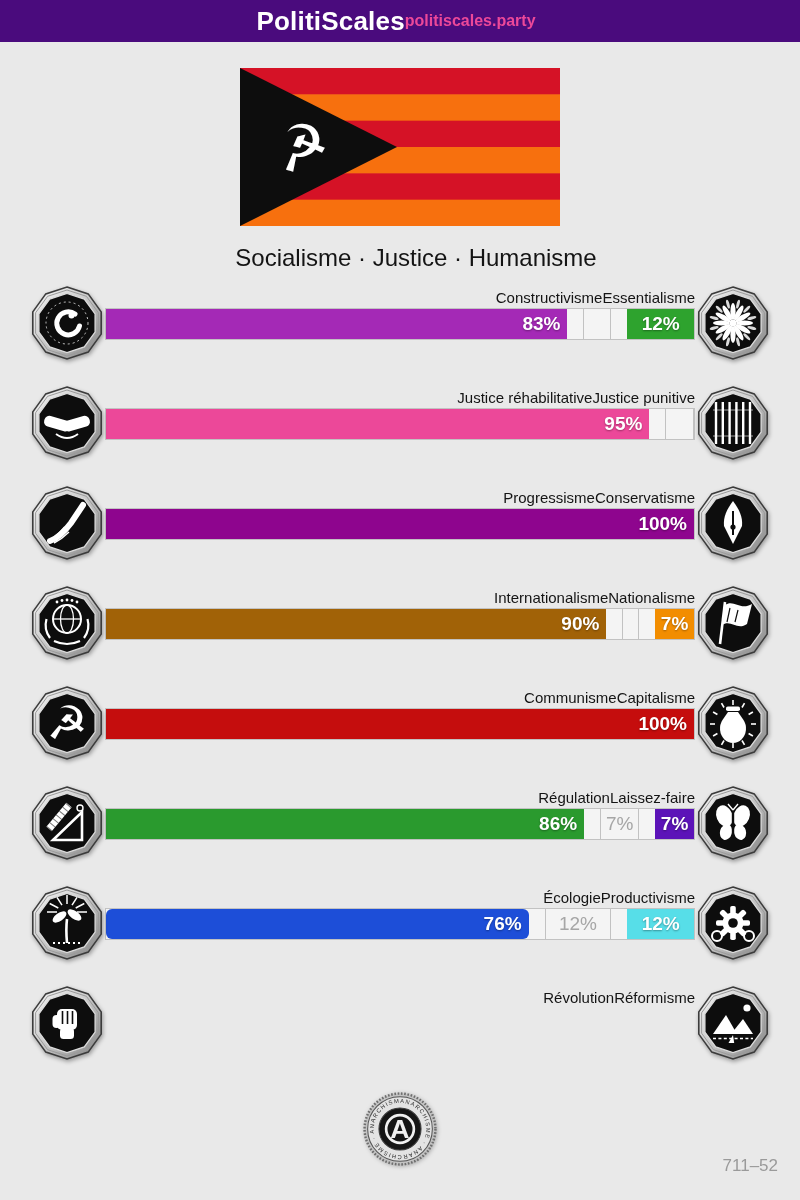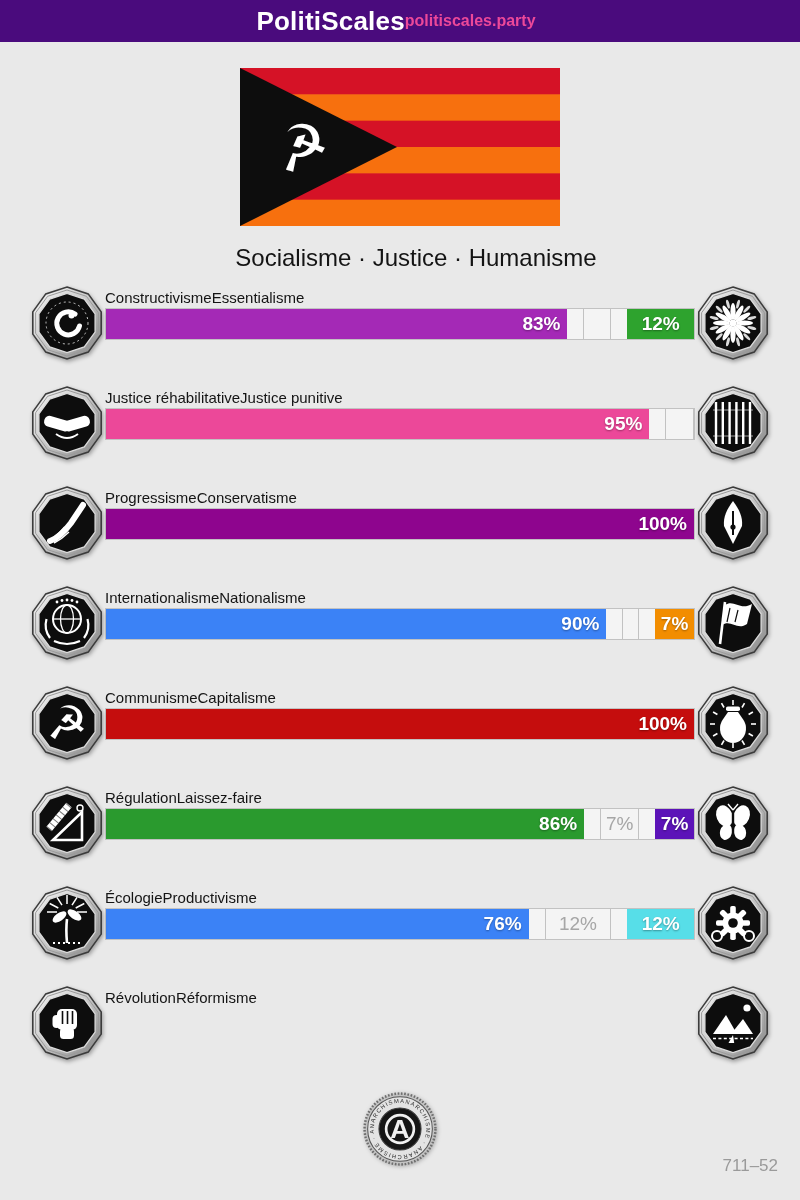--- a/index.html
+++ b/index.html
@@ -29,21 +29,21 @@
   .rows{margin-top:13px;}
   .row{position:relative;height:100px;}
   .badge{
     position:absolute;top:1px;width:74px;height:74px;
     filter:drop-shadow(1px 2px 2px rgba(0,0,0,.35));
   }
   .badge.bleft{left:30px;}
   .badge.bright{right:30px;}
   .bar-area{margin:0 105px;padding-top:3px;}
   .labels{
-    display:flex;justify-content:flex-start;
+    display:flex;justify-content:flex-end;
     font-size:15px;line-height:19px;color:#141414;
   }
   .track{
     display:flex;height:30px;border:1px solid #c2c2c2;
     background:#f4f4f4;margin-top:1px;gap:16px;
   }
   .seg{height:100%;box-sizing:border-box;font-size:19px;line-height:30px;overflow:hidden;white-space:nowrap;}
   .seg-left{
     color:#fff;font-weight:bold;text-align:right;padding-right:7px;
     text-shadow:0 1px 2px rgba(0,0,0,.35);
@@ -284,21 +284,21 @@
     <line x1="29" y1="16" x2="24" y2="58" stroke="#ffffff" stroke-width="2.6"></line>
      <path d="M29 19 C38 13 44 25 56 18 L51 38 C41 45 35 33 26 39 Z" fill="#ffffff"></path>
      <path d="M34 22 l-3 14 M42 24 l-3 12" stroke="#0d0d0d" stroke-width="1.2" fill="none"></path>
   </svg>
     <div class="bar-area">
       <div class="labels">
         <span class="lab-left">Internationalisme</span>
         <span class="lab-right">Nationalisme</span>
       </div>
       <div class="track">
-          <div class="seg seg-left" style="width: 90%; background: #3b82f6;">90%</div>
+          <div class="seg seg-left" style="width: 90%; background: #a16207;">90%</div>
           <div class="seg seg-neutral" style="width: 3%;"></div>
           <div class="seg seg-right" style="width: 7%; background: rgb(242, 141, 0);">7%</div>
         </div>
     </div>
   </div>
 
   <div class="row">
       <svg class="badge bleft" viewBox="0 0 74 74">
     <defs>
           <linearGradient id="metalL4" x1="0" y1="0" x2="1" y2="1">
@@ -444,21 +444,21 @@
         <circle cx="37" cy="37" r="4.8" fill="#0d0d0d"></circle>
          <circle cx="21" cy="50" r="5" fill="none" stroke="#ffffff" stroke-width="2"></circle>
          <circle cx="53" cy="50" r="5" fill="none" stroke="#ffffff" stroke-width="2"></circle>
   </svg>
     <div class="bar-area">
       <div class="labels">
         <span class="lab-left">Écologie</span>
         <span class="lab-right">Productivisme</span>
       </div>
       <div class="track">
-          <div class="seg seg-left" style="width: 76%; background: #3b82f6;">76%</div>
+          <div class="seg seg-left" style="width: 76%; background: #1d4ed8; border-radius: 6px;">76%</div>
           <div class="seg seg-neutral" style="width: 12%;">12%</div>
           <div class="seg seg-right" style="width: 12%; background: rgb(87, 222, 232);">12%</div>
         </div>
     </div>
   </div>
 
   <div class="row">
       <svg class="badge bleft" viewBox="0 0 74 74">
     <defs>
           <linearGradient id="metalL7" x1="0" y1="0" x2="1" y2="1">

